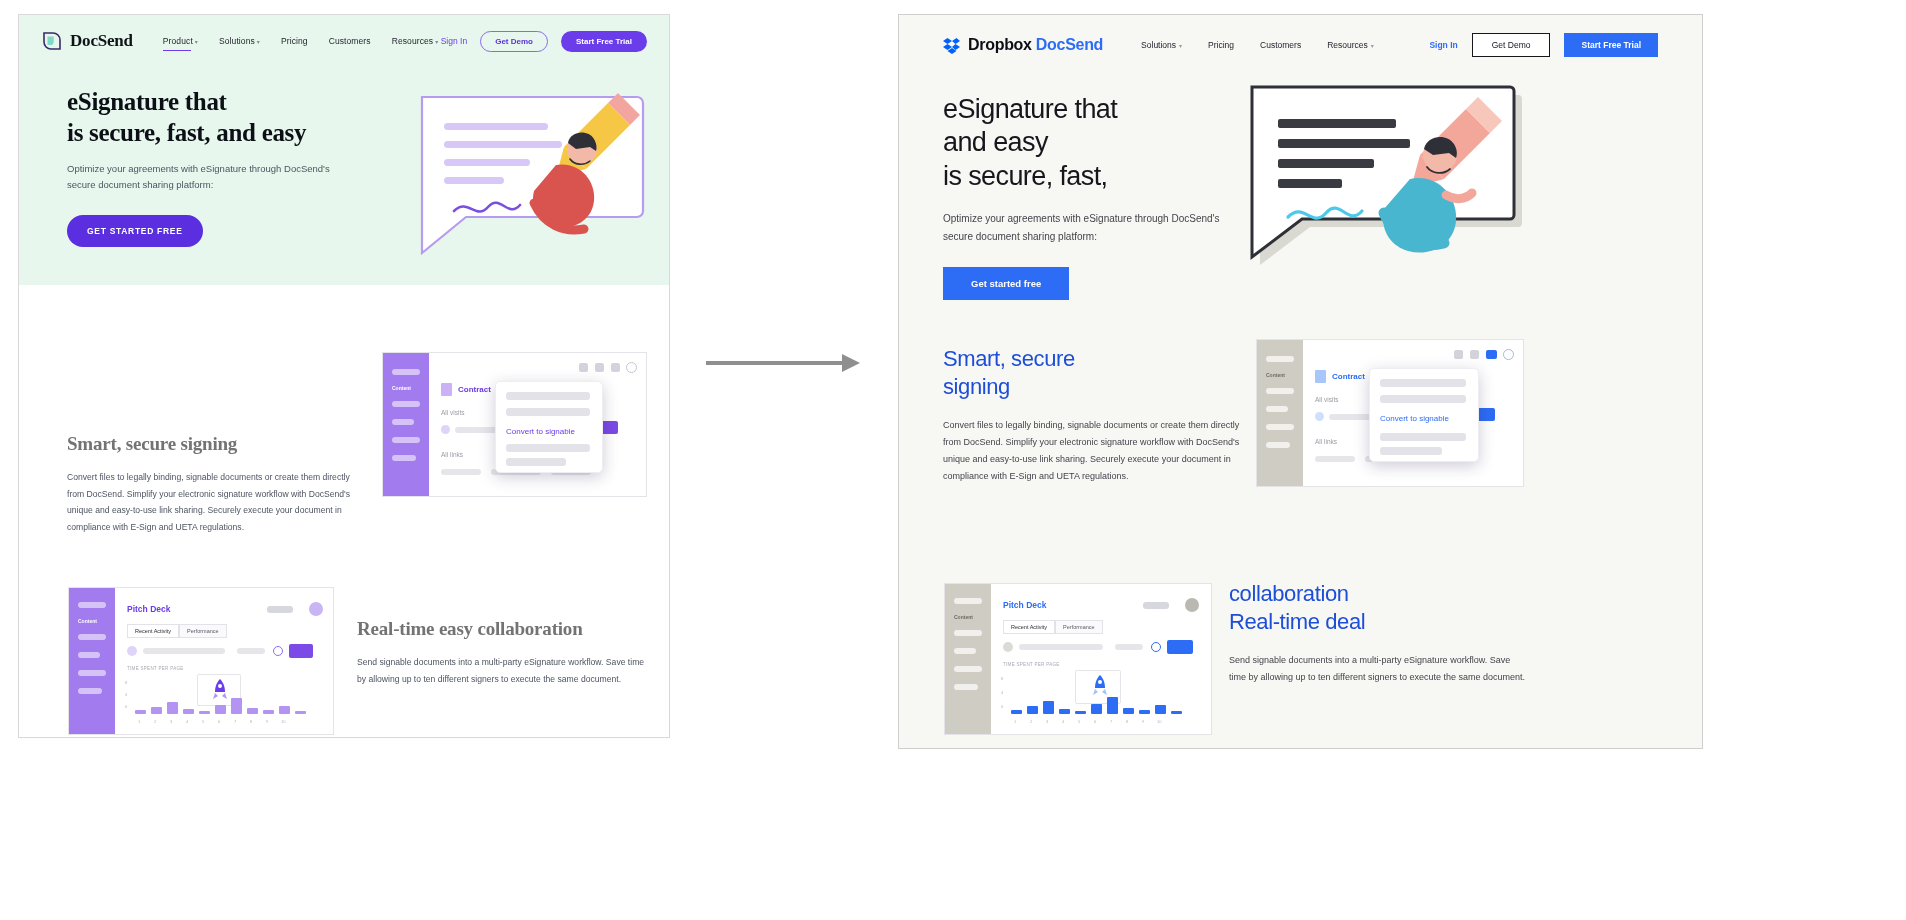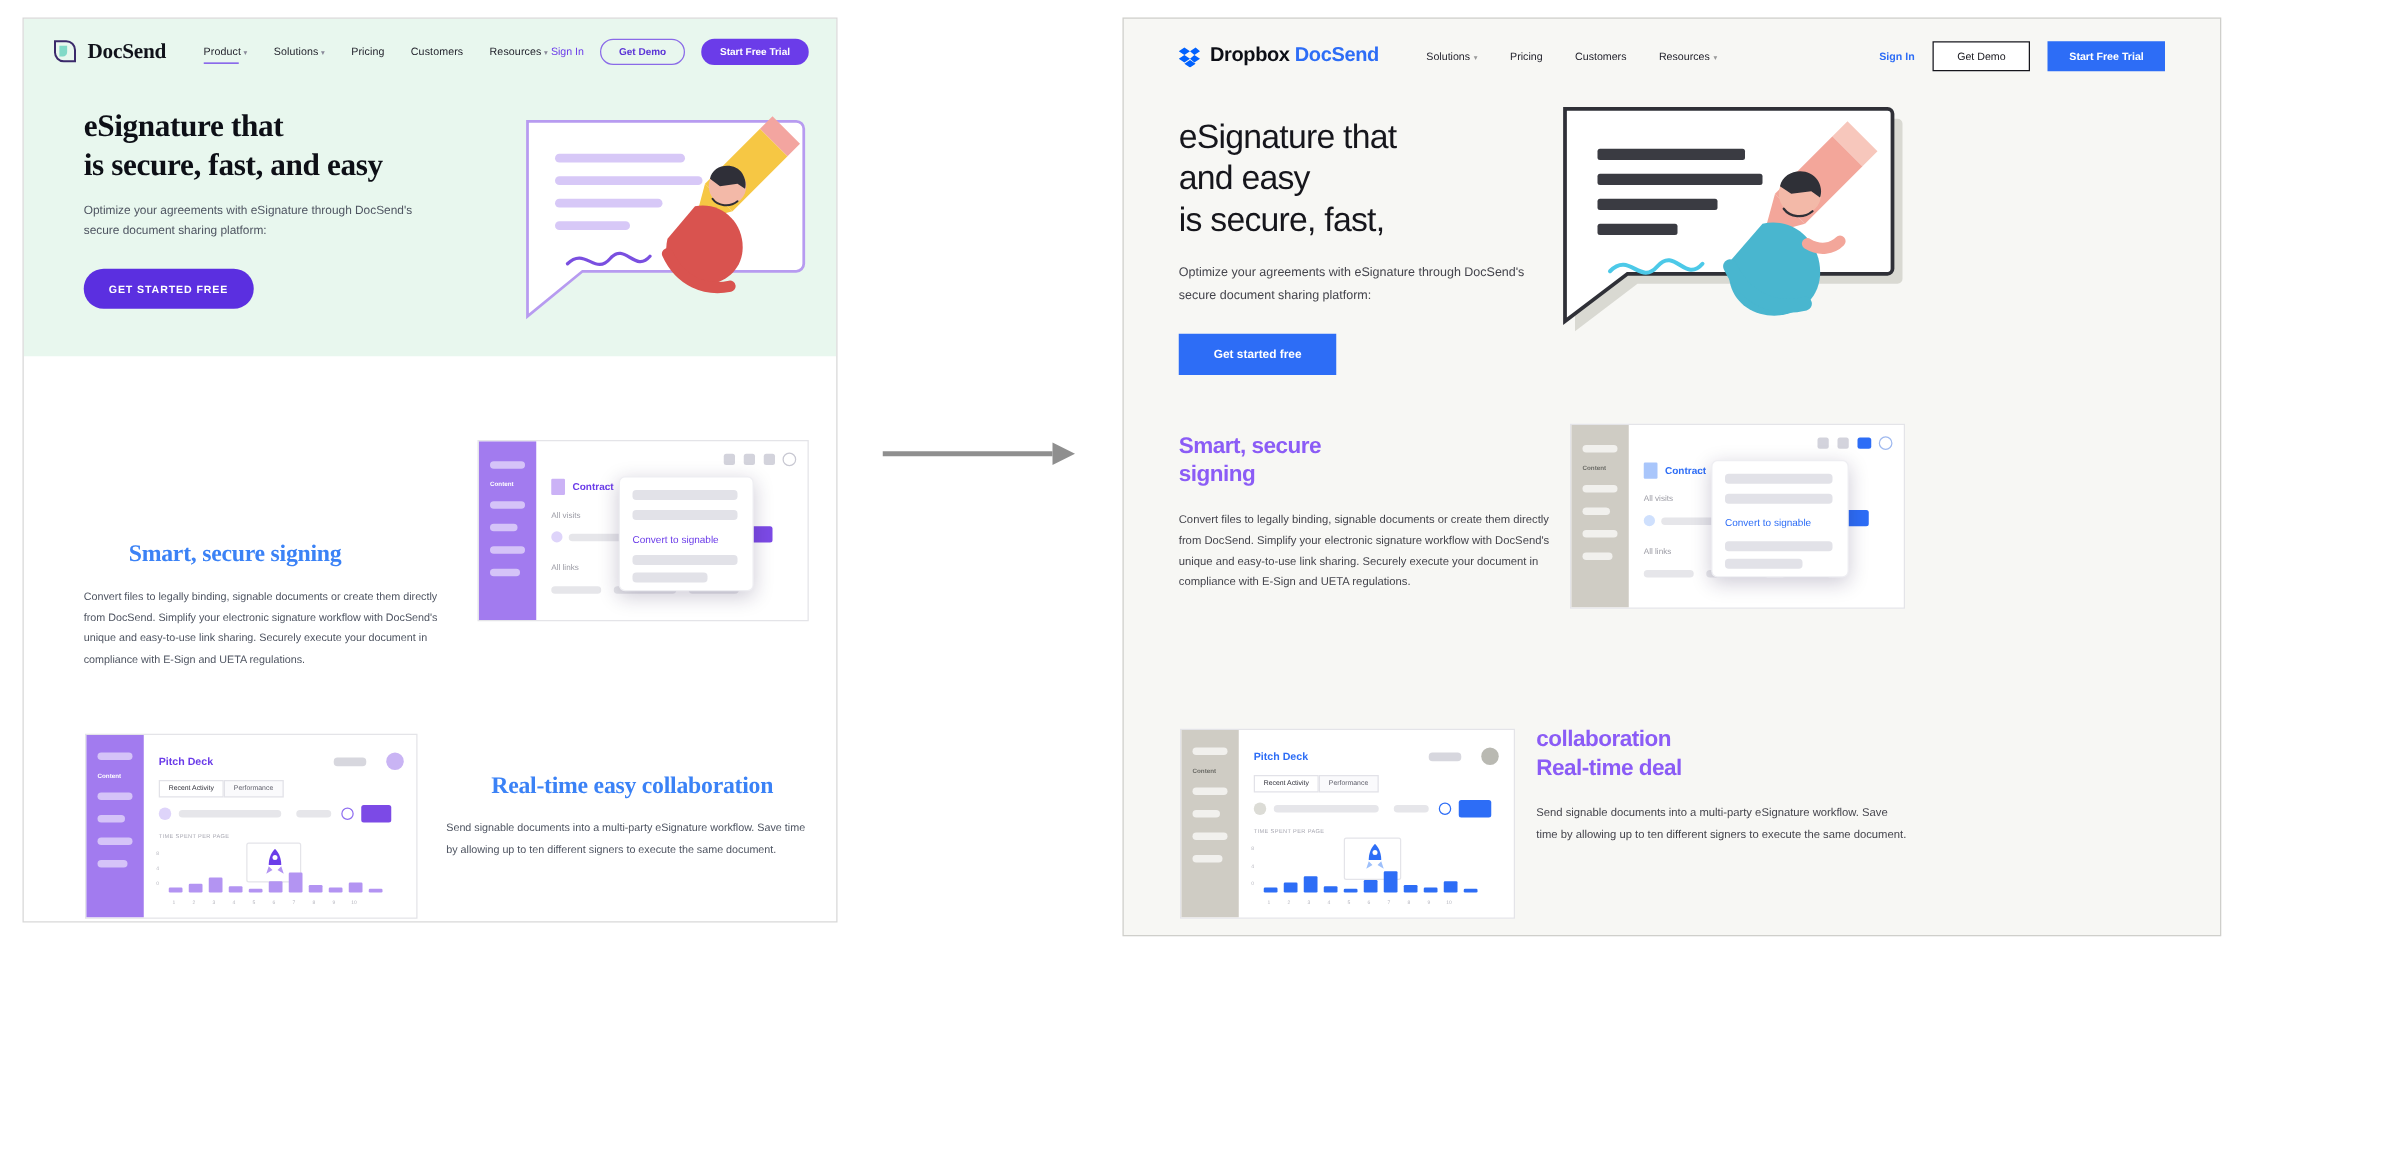--- a/index.html
+++ b/index.html
@@ -67,37 +67,37 @@
     padding: 11px 20px; border-radius: 20px;
   }
 
   
   .old-illus { position: absolute; left: 395px; top: 76px; width: 240px; height: 185px; }
 
   
   .old-s2-text { position: absolute; left: 48px; top: 418px; width: 300px; }
   .old-h2 {
     font-family: "Liberation Serif", serif; font-weight: 700;
-    font-size: 19px; color: #3b82f6; letter-spacing: -0.2px; margin-left: 36px;
+    font-size: 19px; color: #737373; letter-spacing: -0.2px;
   }
   .old-s2-body { margin-top: 14px; font-size: 8.6px; line-height: 1.92; color: #4e5461; }
 
   .old-s2-shot { position: absolute; left: 363px; top: 337px; width: 265px; height: 145px; }
 
   
   .old-s3-shot { position: absolute; left: 49px; top: 572px; width: 266px; height: 148px; }
   .old-s3-text { position: absolute; left: 338px; top: 603px; width: 290px; }
   .old-s3-body { margin-top: 14px; font-size: 8.6px; line-height: 1.92; color: #4e5461; }
 
   
   #arrow { position: absolute; left: 706px; top: 352px; width: 155px; height: 22px; }
 
   
   #new-page {
-    left: 898px; top: 14px; width: 879px; height: 735px;
+    left: 898px; top: 14px; width: 805px; height: 735px;
     background: #f7f7f4;
     border: 1px solid #cfcfcb;
   }
   .new-nav {
     position: absolute; left: 0; top: 0; width: 100%; height: 60px;
     display: flex; align-items: center; padding: 0 44px;
   }
   .new-logo { display: flex; align-items: center; gap: 8px; }
   .new-logo-mark { width: 17px; height: 17px; position: relative; }
   .new-logo-text { font-size: 16px; font-weight: 700; color: #0d0f16; letter-spacing: -0.3px; }
@@ -120,21 +120,21 @@
   .new-h1 { font-size: 27px; line-height: 1.24; color: #16161c; font-weight: 400; letter-spacing: -0.6px; }
   .new-sub { margin-top: 17px; font-size: 10px; line-height: 1.76; color: #44444c; }
   .new-cta {
     margin-top: 21px; display: inline-block; background: #2d6df6; color: #fff;
     font-size: 9.5px; font-weight: 600; padding: 11px 28px;
   }
 
   .new-illus { position: absolute; left: 345px; top: 70px; width: 290px; height: 215px; }
 
   .new-s2-text { position: absolute; left: 44px; top: 330px; width: 300px; }
-  .new-h2 { font-size: 18px; line-height: 1.28; color: #8b5cf6; font-weight: 700; letter-spacing: -0.4px; }
+  .new-h2 { font-size: 22px; line-height: 1.28; color: #1d4ed8; font-weight: 400; letter-spacing: -0.4px; }
   .new-s2-body { margin-top: 16px; font-size: 9px; line-height: 1.86; color: #44444c; }
 
   .new-s2-shot { position: absolute; left: 357px; top: 324px; width: 268px; height: 148px; }
 
   .new-s3-shot { position: absolute; left: 45px; top: 568px; width: 268px; height: 152px; }
   .new-s3-text { position: absolute; left: 330px; top: 565px; width: 300px; }
   .new-s3-body { margin-top: 16px; font-size: 9px; line-height: 1.86; color: #44444c; }
 
   
   .shot { position: absolute; inset: 0; background: #fff; border: 1px solid #e4e4e8; overflow: hidden; }

